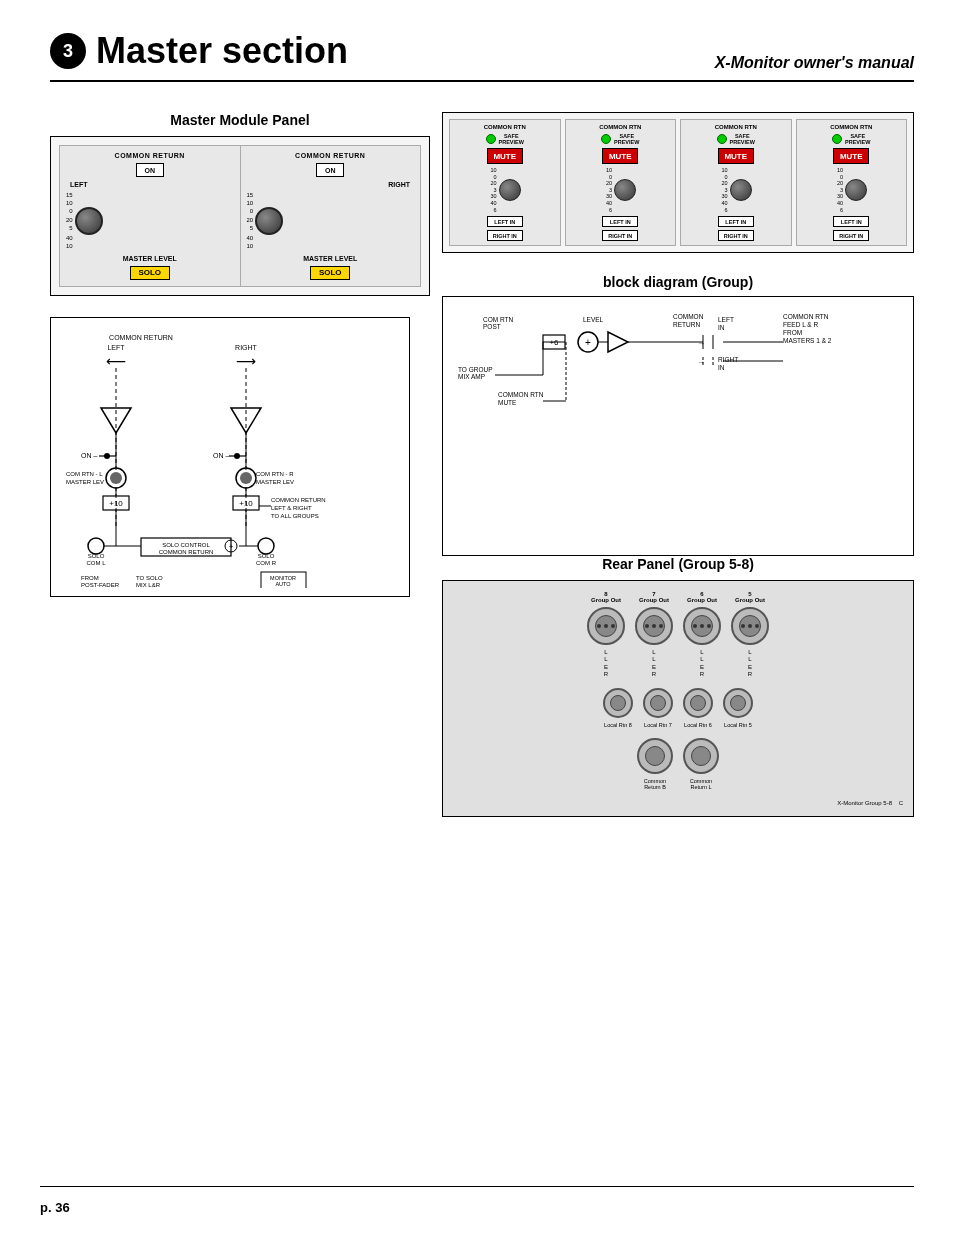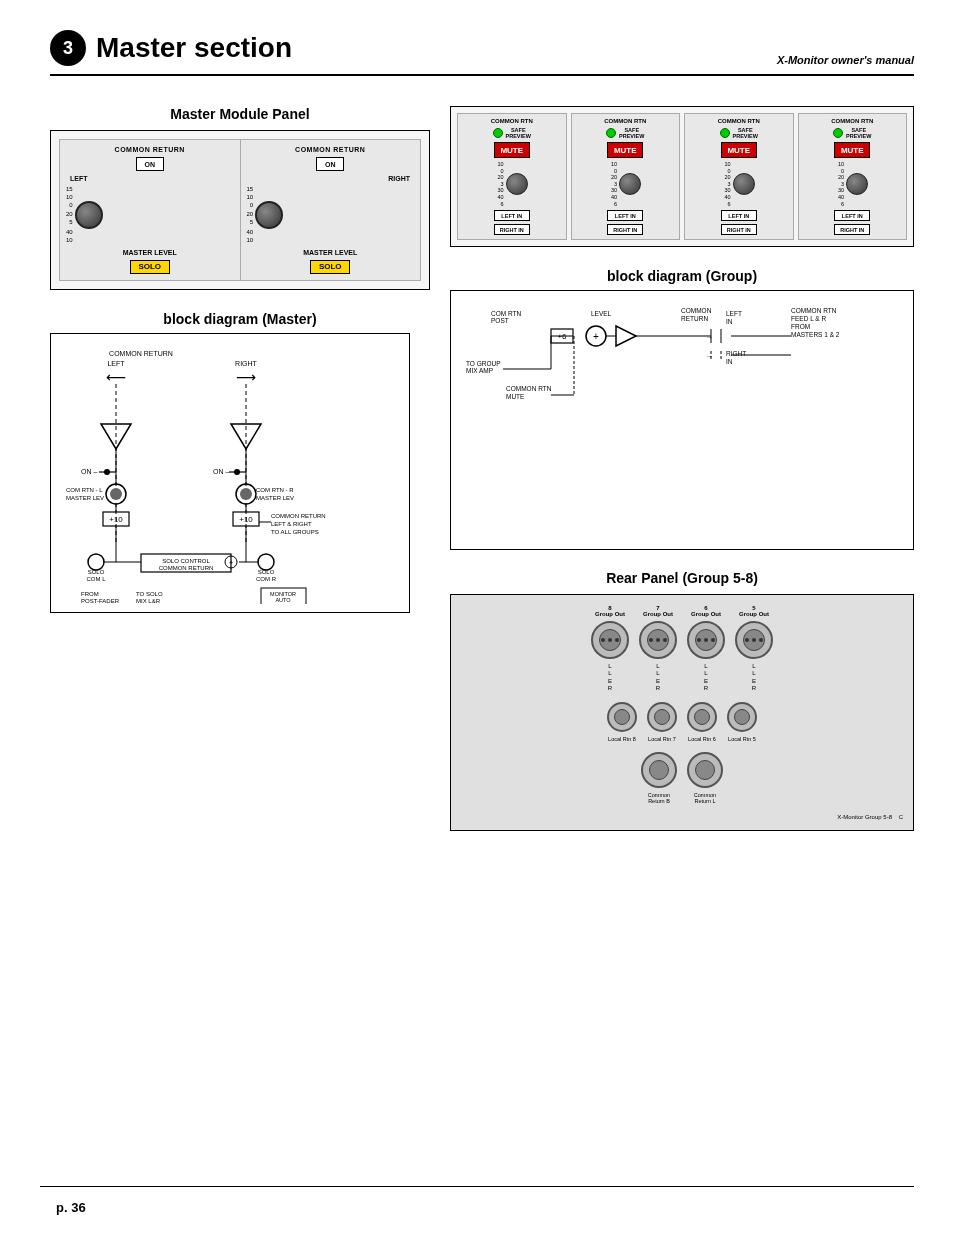--- a/index.html
+++ b/index.html
@@ -42,35 +42,35 @@
       border-radius: 50%;
       color: #fff;
       display: flex;
       align-items: center;
       justify-content: center;
       font-size: 18px;
       font-weight: bold;
     }
 
     .title-text {
-      font-size: 28px;
+      font-size: 36px;
       font-weight: bold;
       text-align: right;
     }
 
     .manual-title {
-      font-size: 11px;
+      font-size: 16px;
       font-weight: bold;
       font-style: italic;
     }
 
     
     .main-content {
       display: flex;
-      gap: 20px;
+      gap: 12px;
     }
 
     .left-col {
       width: 380px;
       flex-shrink: 0;
     }
 
     .right-col {
       flex: 1;
     }
@@ -296,21 +296,20 @@
       height: 180px;
     }
 
     
     svg text {
       font-family: Arial, Helvetica, sans-serif;
     }
 
     
     .rear-panel-section {
-      margin-top: 20px;
     }
 
     .rear-panel-box {
       border: 1.5px solid #000;
       background: #e0e0e0;
       padding: 10px;
       position: relative;
     }
 
     .connector-row {
@@ -395,21 +394,21 @@
 
     .rear-panel-footer {
       font-size: 6px;
       text-align: right;
       margin-top: 4px;
     }
 
     .page-number {
       position: absolute;
       bottom: 20px;
-      left: 56px;
+      left: 40px;
       font-size: 13px;
       font-weight: bold;
     }
 
     .divider-line {
       border: none;
       border-top: 1px solid #000;
       margin: 20px 0 8px 0;
     }
   </style>
@@ -469,21 +468,20 @@
                 <div>10</div>
             </div>
             <div class="knob"></div>
           </div>
           <div class="master-level-label">MASTER LEVEL</div>
           <div class="solo-button">SOLO</div>
         </div>
       </div>
 
       <div class="block-section">
-        <div class="block-title">block diagram (Master)</div>
         <div class="block-diagram-box block-diagram-master">
           <svg width="340" height="260">
 
             <text x="80" y="12" font-size="7" text-anchor="middle">COMMON RETURN</text>
             <text x="55" y="22" font-size="7" text-anchor="middle">LEFT</text>
             <text x="185" y="22" font-size="7" text-anchor="middle">RIGHT</text>
 
             <text x="55" y="38" font-size="14" text-anchor="middle">⟵</text>
             <text x="185" y="38" font-size="14" text-anchor="middle">⟶</text>
 

